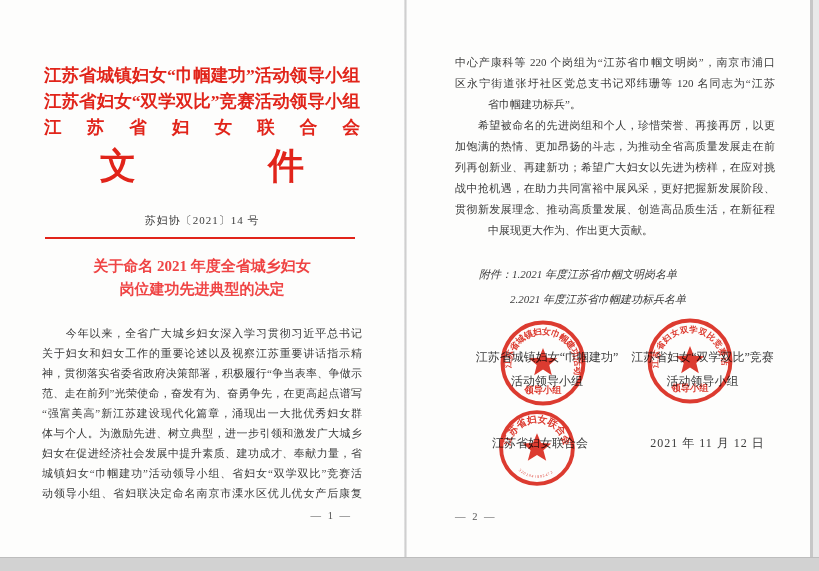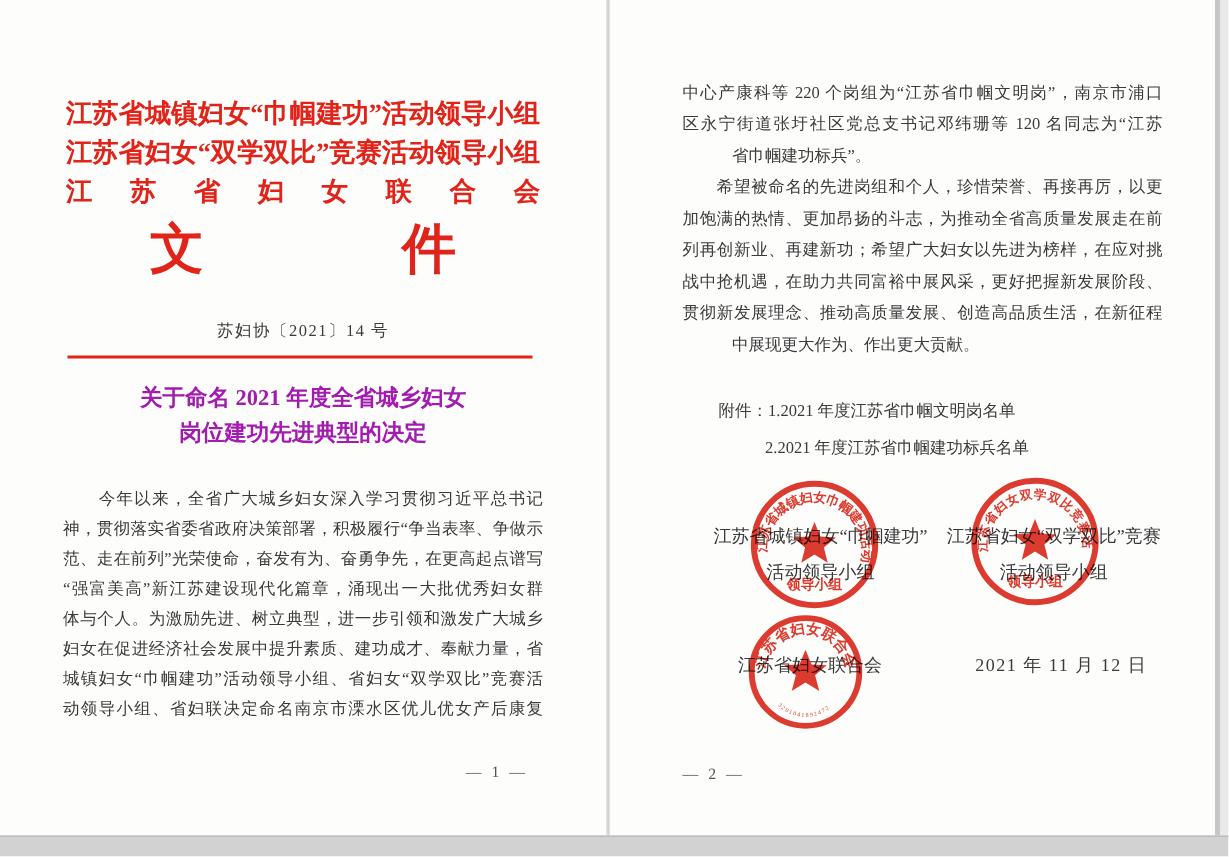--- a/index.html
+++ b/index.html
@@ -24,35 +24,35 @@
     font-weight:bold;font-size:17.5px;line-height:26px;}
   .red-org .tline{text-align:justify;text-align-last:justify;text-justify:inter-character;
     white-space:nowrap;overflow:hidden;}
   .doc-word{position:absolute;left:44px;top:146px;width:316px;text-align:center;
     color:#e1241a;font-weight:bold;font-size:36px;letter-spacing:48px;text-indent:48px;
     line-height:40px;}
   .doc-number{position:absolute;left:44px;top:213px;width:316px;text-align:center;
     color:#3c3c3c;font-size:11px;letter-spacing:1px;}
   .red-rule{position:absolute;left:45px;top:237px;width:310px;height:2px;background:#e1241a;}
   .doc-title{position:absolute;left:44px;top:255px;width:316px;text-align:center;
-    color:#a21caf;font-weight:bold;font-size:15px;line-height:23px;}
+    color:#ef4444;font-weight:bold;font-size:15px;line-height:23px;}
   .bodytext{color:#3a3a3a;font-size:11px;}
   .bodytext .tline{text-align:justify;text-align-last:justify;text-justify:inter-character;
     white-space:nowrap;overflow:hidden;}
   .p1-body{position:absolute;left:42px;top:323px;width:320px;line-height:20px;}
   .pagenum{position:absolute;color:#555;font-size:10.5px;letter-spacing:2px;}
   .p1-num{left:42px;top:510px;width:310px;text-align:right;}
 
   
   .p2-para1{position:absolute;left:48px;top:52px;width:320px;line-height:21px;}
   .p2-para2{position:absolute;left:48px;top:115px;width:320px;line-height:21px;}
   .endleft .tline:last-child{text-align-last:left;margin-left:33px;}
   .attach{position:absolute;left:72px;top:262px;width:300px;line-height:25px;
     color:#3a3a3a;font-size:11px;}
-  .attach .tline{text-align:left;}
+  .attach .tline{text-align:left;font-style:italic;}
   .attach .tline:nth-child(2){padding-left:31px;}
   .sig{position:absolute;color:#3a3a3a;font-size:12px;white-space:nowrap;text-align:center;}
   .sig-l1{left:55px;top:349px;width:170px;}
   .sig-l2{left:55px;top:373px;width:170px;}
   .sig-r1{left:208px;top:349px;width:175px;}
   .sig-r2{left:208px;top:373px;width:175px;}
   .sig-fed{left:53px;top:435px;width:160px;}
   .sig-date{left:243px;top:435px;width:115px;letter-spacing:1px;}
   .p2-num{left:48px;top:511px;width:100px;text-align:left;}
 
@@ -74,20 +74,21 @@
       </div>
     <div class="doc-word">文　件</div>
     <div class="doc-number">苏妇协〔2021〕14 号</div>
     <div class="red-rule"></div>
     <div class="doc-title">
         <div class="tline">关于命名 2021 年度全省城乡妇女</div>
         <div class="tline">岗位建功先进典型的决定</div>
       </div>
     <div class="bodytext p1-body">
         <div class="tline">　　今年以来，全省广大城乡妇女深入学习贯彻习近平总书记</div>
+        <div class="tline">关于妇女和妇女工作的重要论述以及视察江苏重要讲话指示精</div>
         <div class="tline">神，贯彻落实省委省政府决策部署，积极履行“争当表率、争做示</div>
         <div class="tline">范、走在前列”光荣使命，奋发有为、奋勇争先，在更高起点谱写</div>
         <div class="tline">“强富美高”新江苏建设现代化篇章，涌现出一大批优秀妇女群</div>
         <div class="tline">体与个人。为激励先进、树立典型，进一步引领和激发广大城乡</div>
         <div class="tline">妇女在促进经济社会发展中提升素质、建功成才、奉献力量，省</div>
         <div class="tline">城镇妇女“巾帼建功”活动领导小组、省妇女“双学双比”竞赛活</div>
         <div class="tline">动领导小组、省妇联决定命名南京市溧水区优儿优女产后康复</div>
       </div>
     <div class="pagenum p1-num">— 1 —</div>
   </div>

